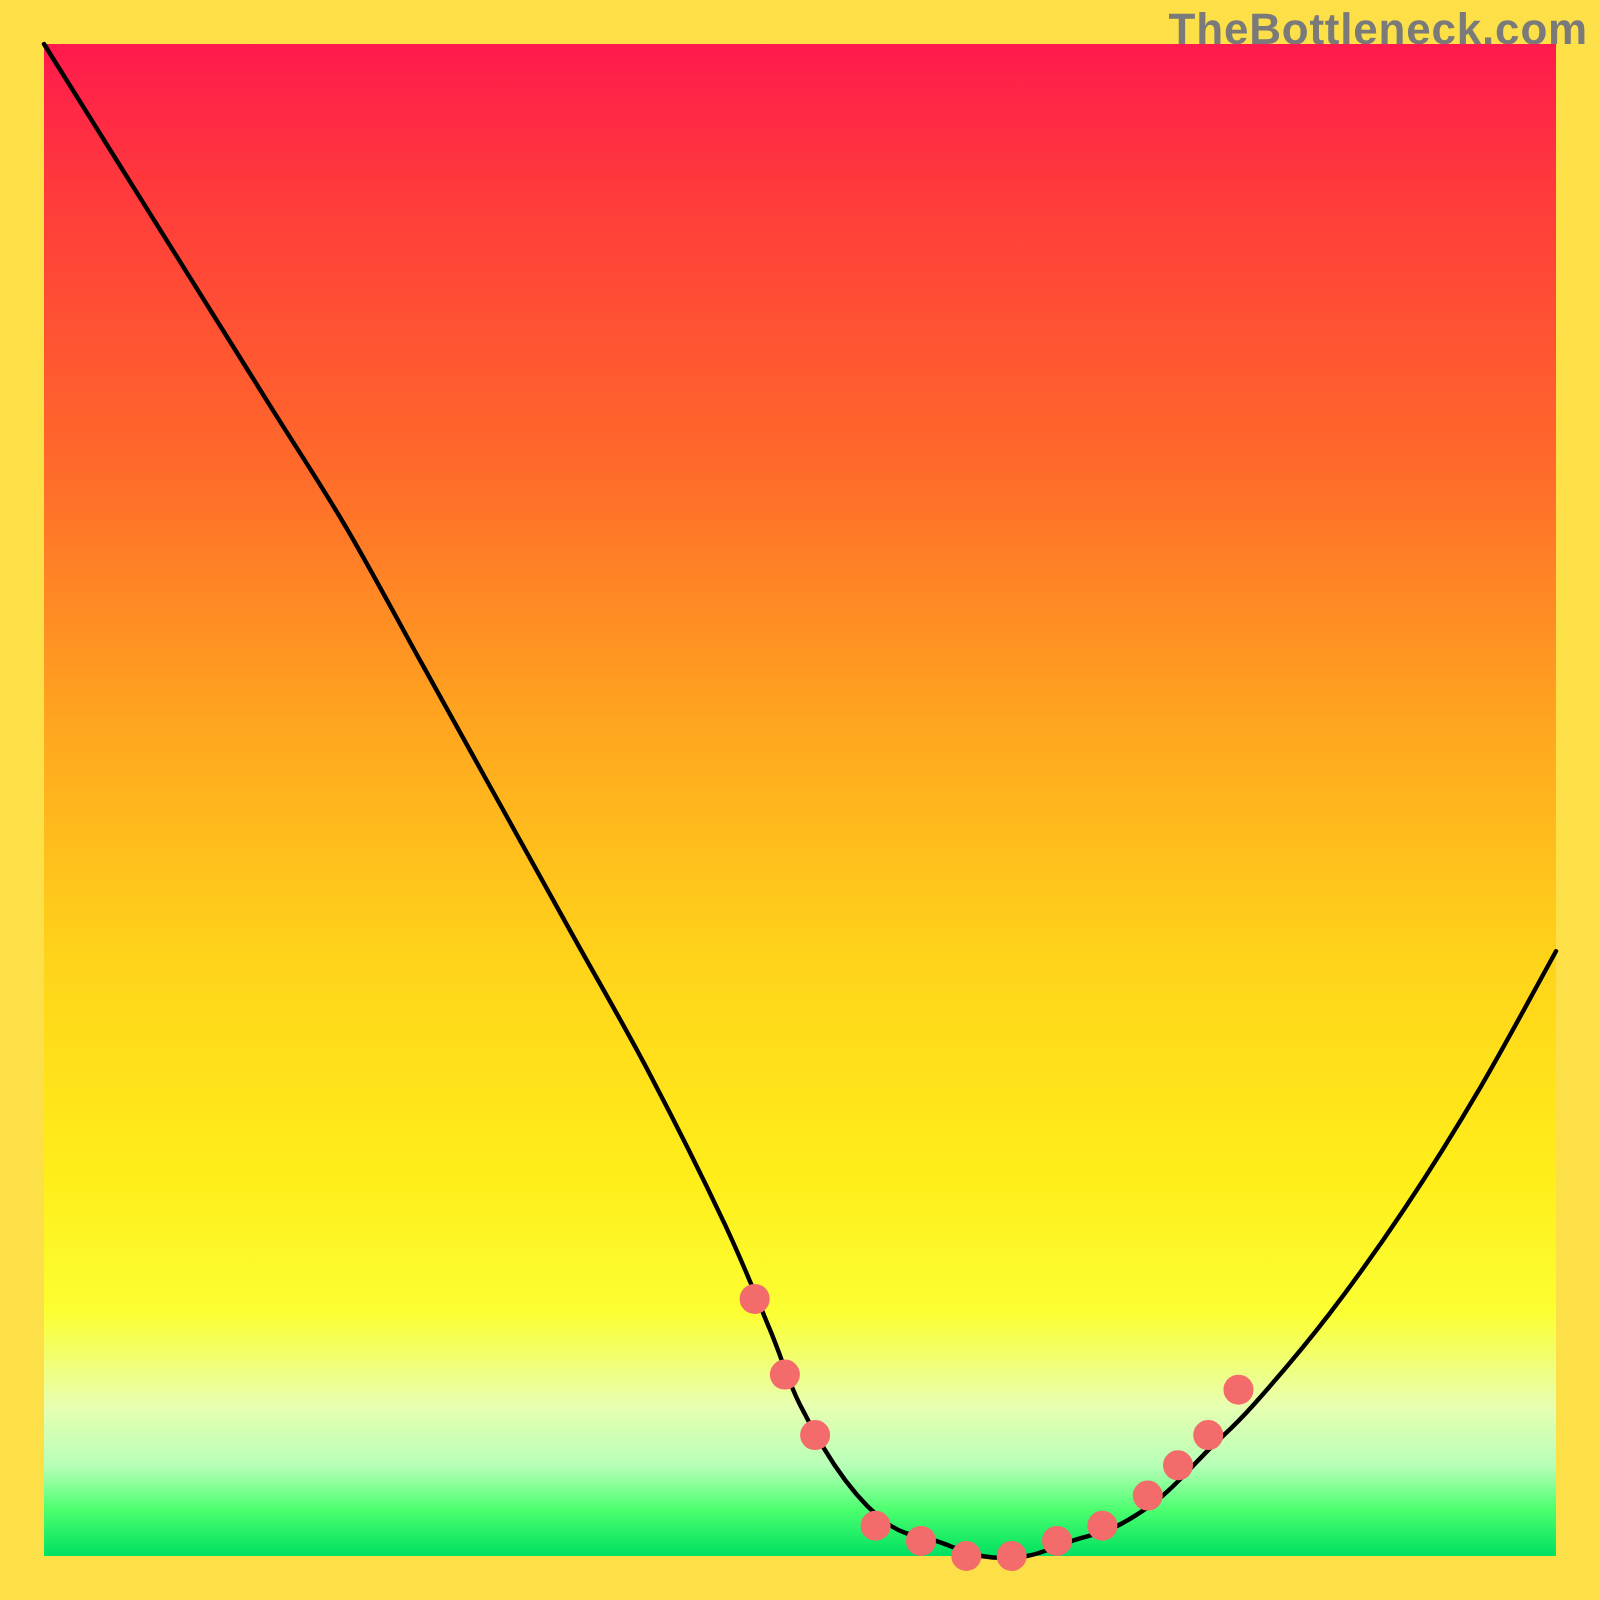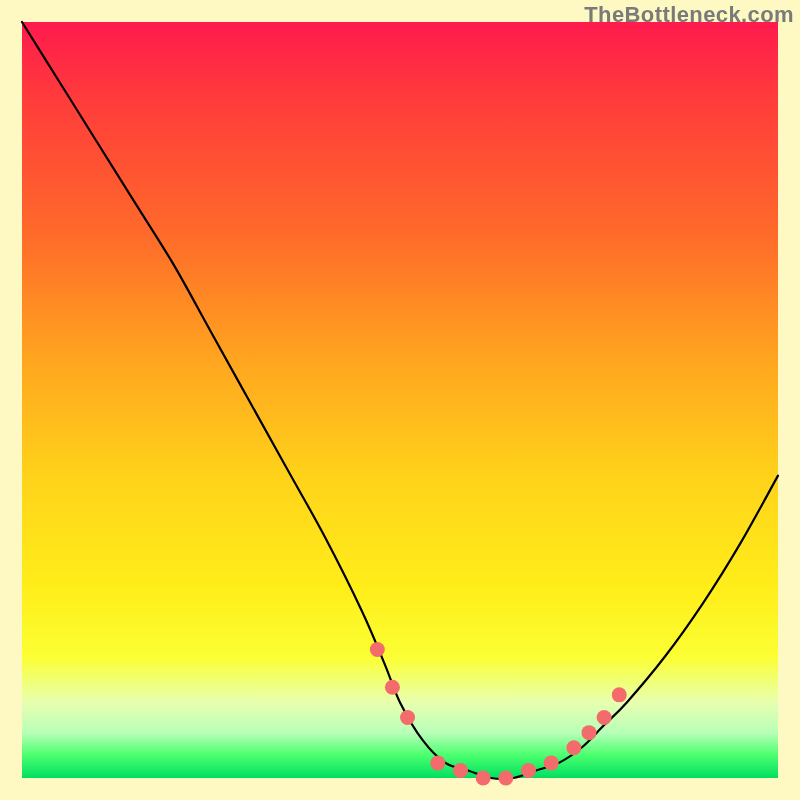--- a/index.html
+++ b/index.html
@@ -10,21 +10,21 @@
     background: #000;
     overflow: hidden;
     font-family: Arial, Helvetica, sans-serif;
   }
   .frame {
     position: absolute;
     left: 0;
     top: 0;
     width: 800px;
     height: 800px;
-    background: #fef9c3;
+    background: #fde047;
   }
   .plot {
     position: absolute;
     left: 22px;
     top: 22px;
     width: 756px;
     height: 756px;
     
     background: linear-gradient(
       to bottom,

